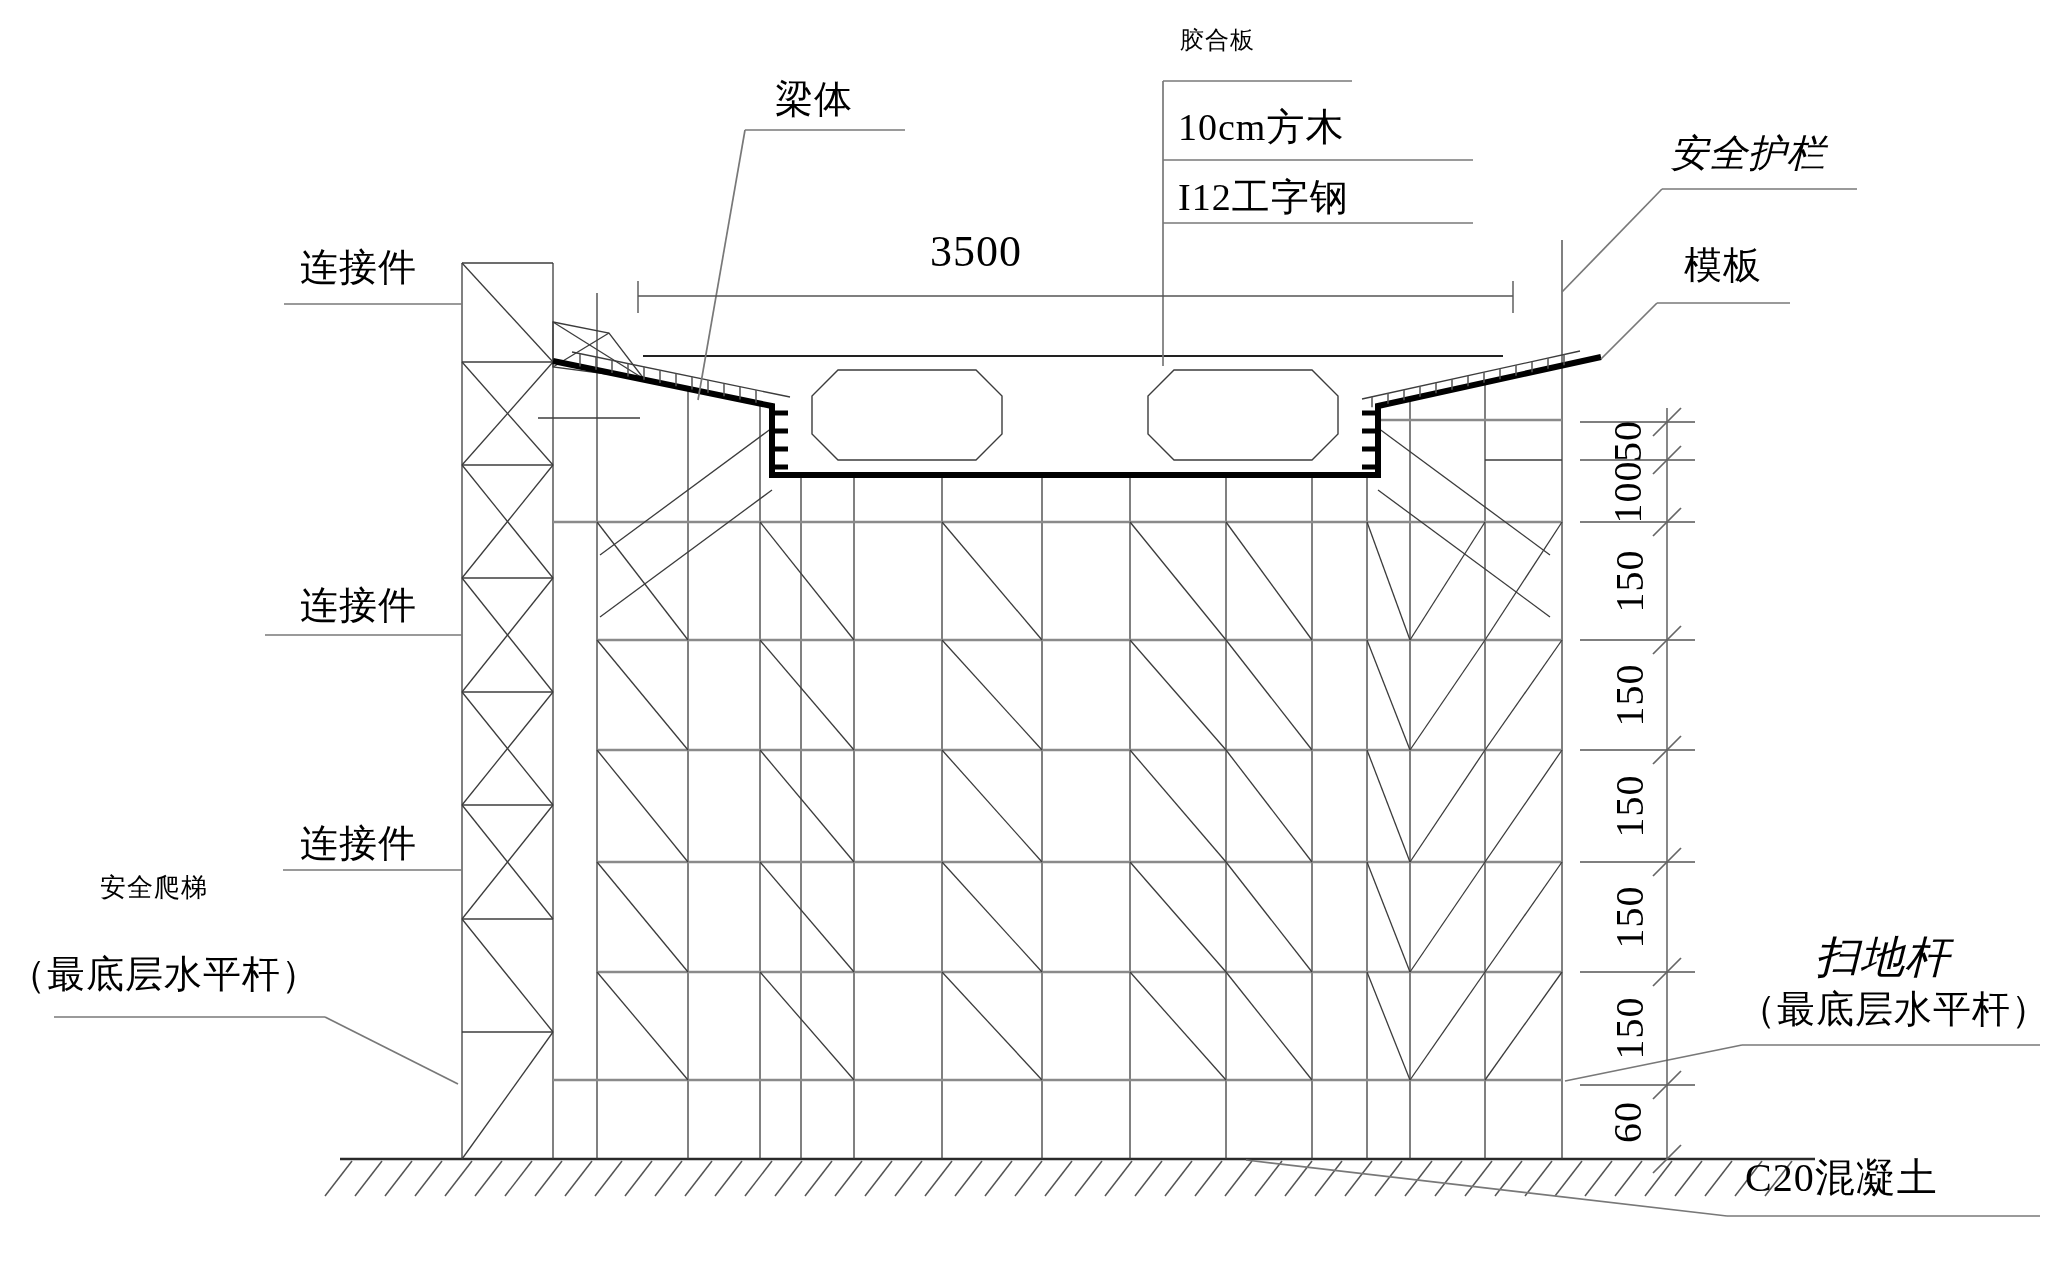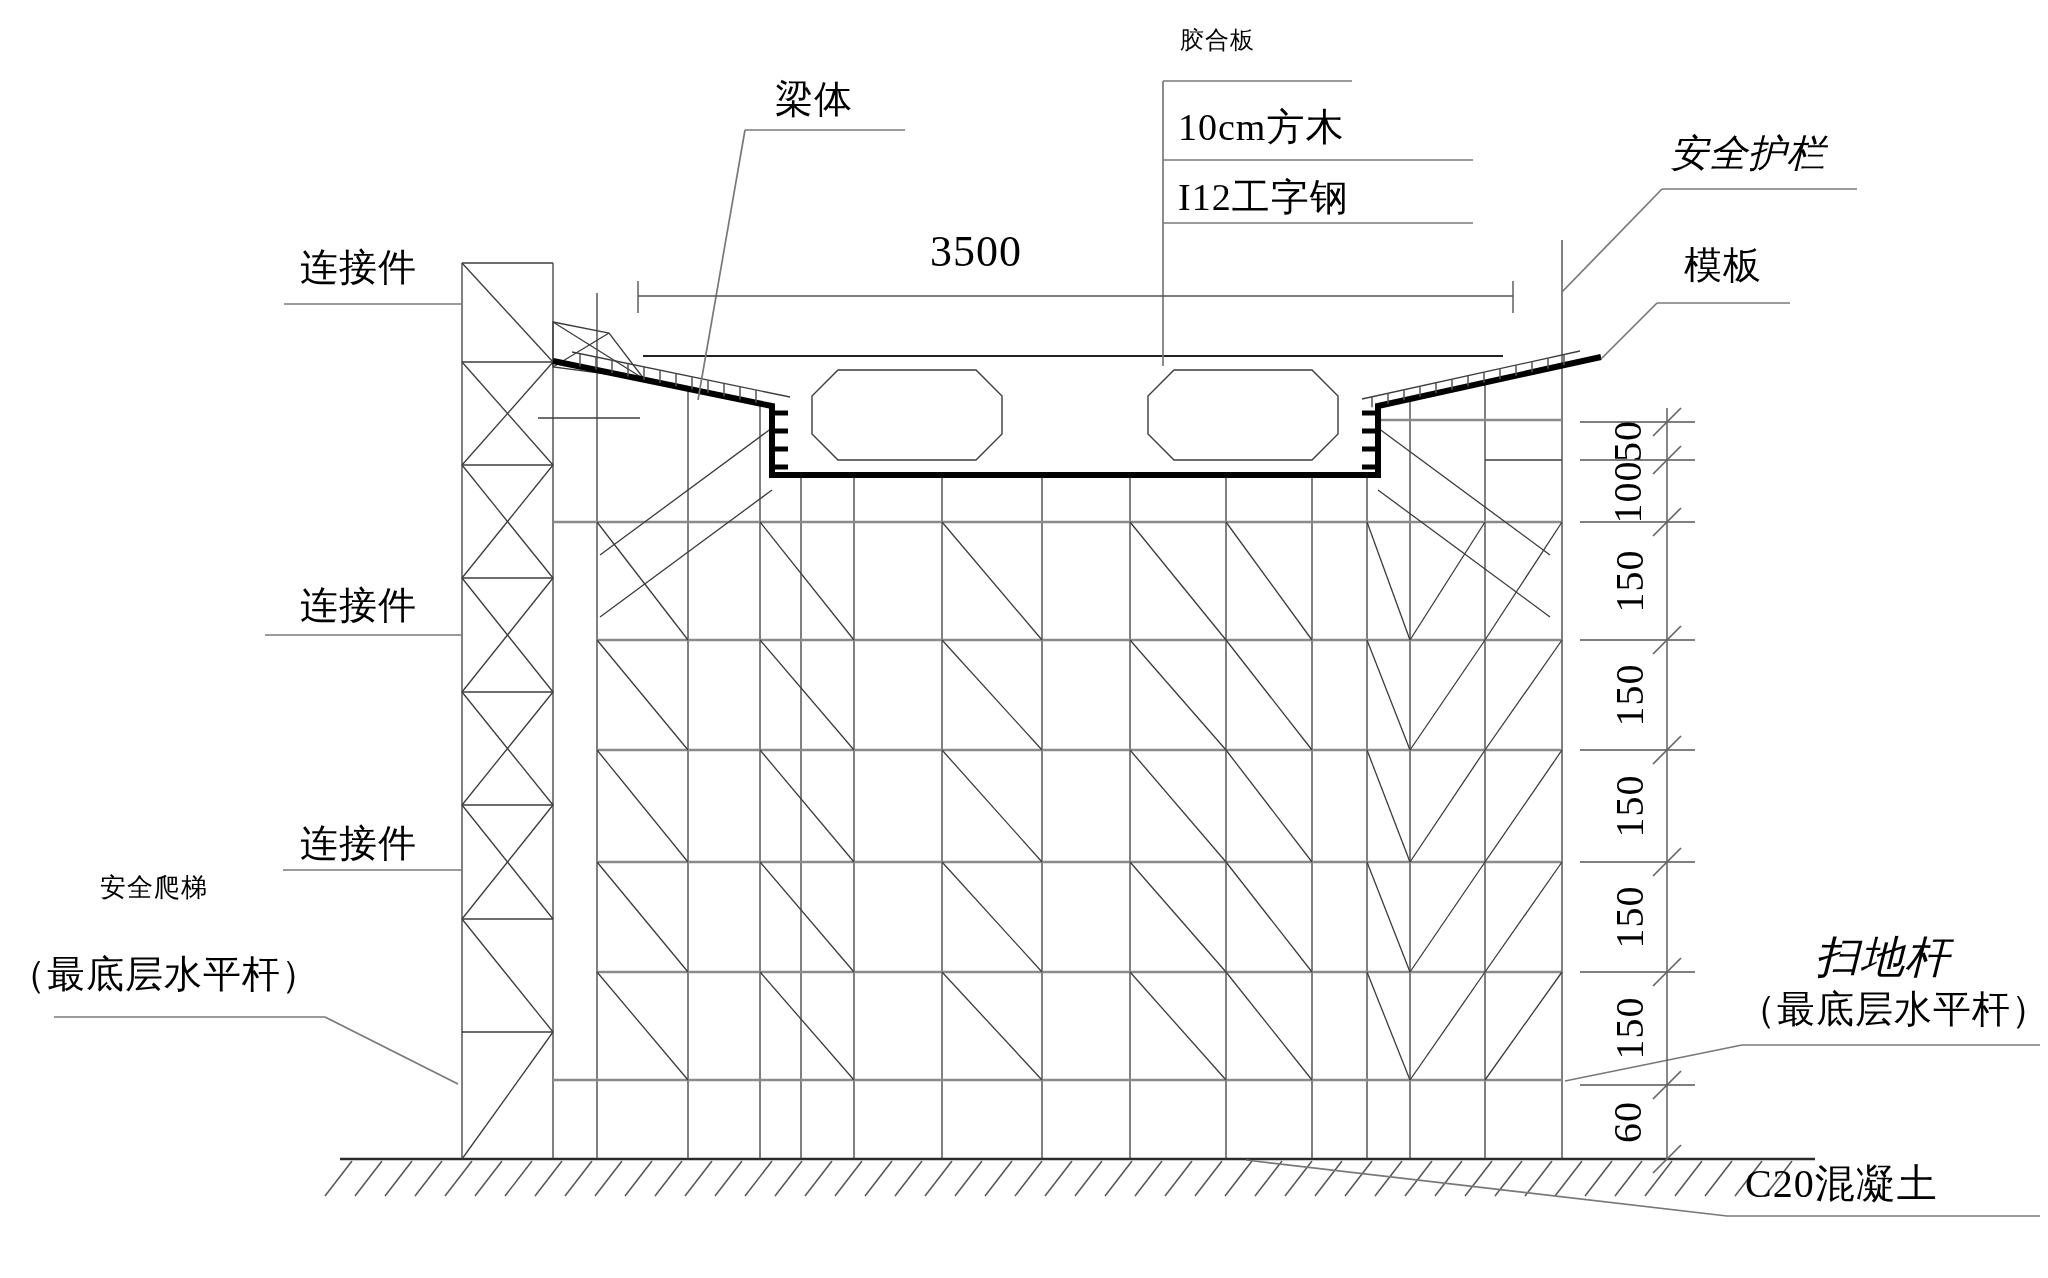--- a/index.html
+++ b/index.html
@@ -270,21 +270,21 @@
       <div class="lbl" style="left: 100px; top: 875px; font-size: 26px;">安全爬梯</div>
       <div class="lbl" style="left: 8px; top: 955px; font-size: 38px;">（最底层水平杆）</div>
       <div class="lbl" style="left: 775px; top: 80px; font-size: 38px;">梁体</div>
       <div class="lbl" style="left: 1180px; top: 28px; font-size: 24px; font-family: Liberation Serif, serif;">胶合板</div>
       <div class="lbl" style="left: 1178px; top: 108px; font-size: 38px;">10cm方木</div>
       <div class="lbl" style="left: 1178px; top: 178px; font-size: 38px;">I12工字钢</div>
       <div class="lbl" style="left: 1670px; top: 134px; font-size: 38px; font-style: italic;">安全护栏</div>
       <div class="lbl" style="left: 1684px; top: 246px; font-size: 38px;">模板</div>
       <div class="lbl" style="left: 1815px; top: 936px; font-size: 44px; font-style: italic;">扫地杆</div>
       <div class="lbl" style="left: 1738px; top: 990px; font-size: 38px;">（最底层水平杆）</div>
-      <div class="lbl" style="left: 1745px; top: 1158px; font-size: 40px; margin-top: 6px;">C20混凝土</div>
+      <div class="lbl" style="left: 1745px; top: 1158px; font-size: 40px;">C20混凝土</div>
       <div class="lbl" style="left: 930px; top: 230px; font-size: 44px;">3500</div>
       <div class="lbl rot" style="left: 1628px; top: 441px; font-size: 40px;">50</div>
       <div class="lbl rot" style="left: 1628px; top: 492px; font-size: 40px;">100</div>
       <div class="lbl rot" style="left: 1630px; top: 581px; font-size: 40px;">150</div>
       <div class="lbl rot" style="left: 1630px; top: 695px; font-size: 40px;">150</div>
       <div class="lbl rot" style="left: 1630px; top: 806px; font-size: 40px;">150</div>
       <div class="lbl rot" style="left: 1630px; top: 917px; font-size: 40px;">150</div>
       <div class="lbl rot" style="left: 1630px; top: 1028px; font-size: 40px;">150</div>
       <div class="lbl rot" style="left: 1628px; top: 1122px; font-size: 40px;">60</div>
     </div>

